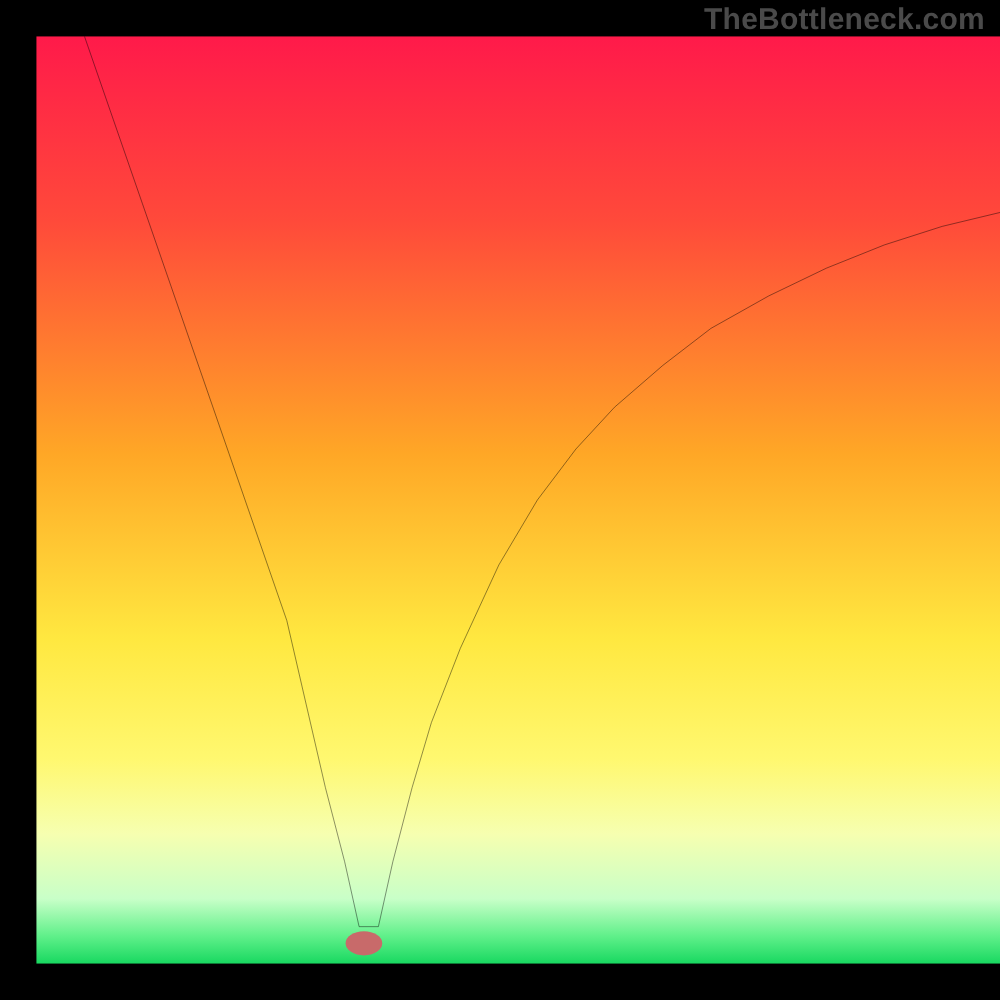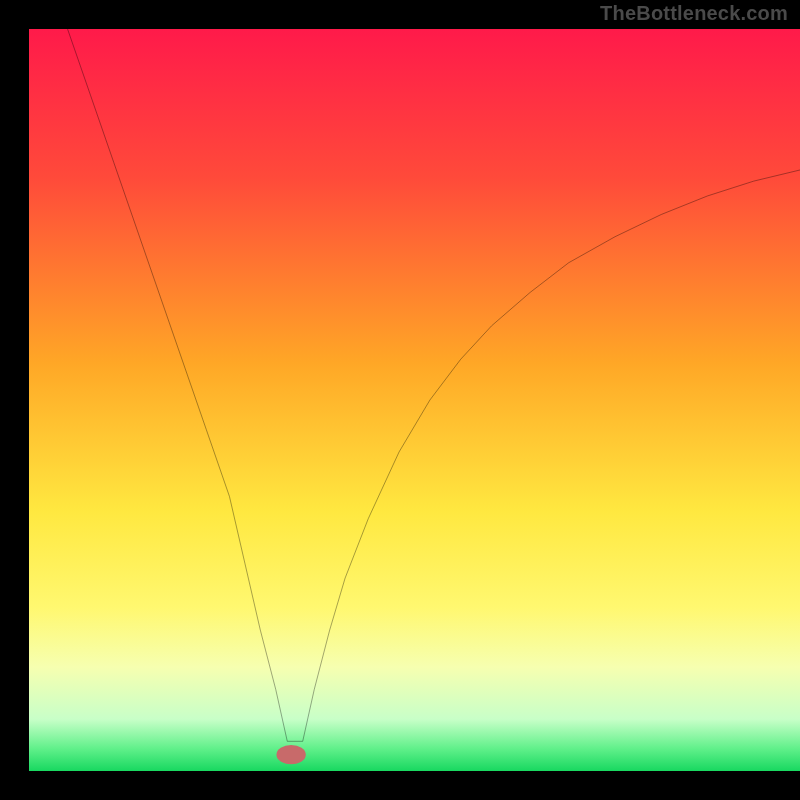--- a/index.html
+++ b/index.html
@@ -15,21 +15,21 @@
     position: relative;
     width: 800px;
     height: 800px;
     background: #000;
   }
   .watermark {
     position: absolute;
     top: 2px;
     right: 12px;
     color: #4a4a4a;
-    font-size: 20px;
+    font-size: 24px;
     font-weight: 600;
     letter-spacing: 0.2px;
     z-index: 10;
     user-select: none;
   }
   .plot-outer {
     position: absolute;
     left: 29px;
     top: 29px;
     right: 0;

